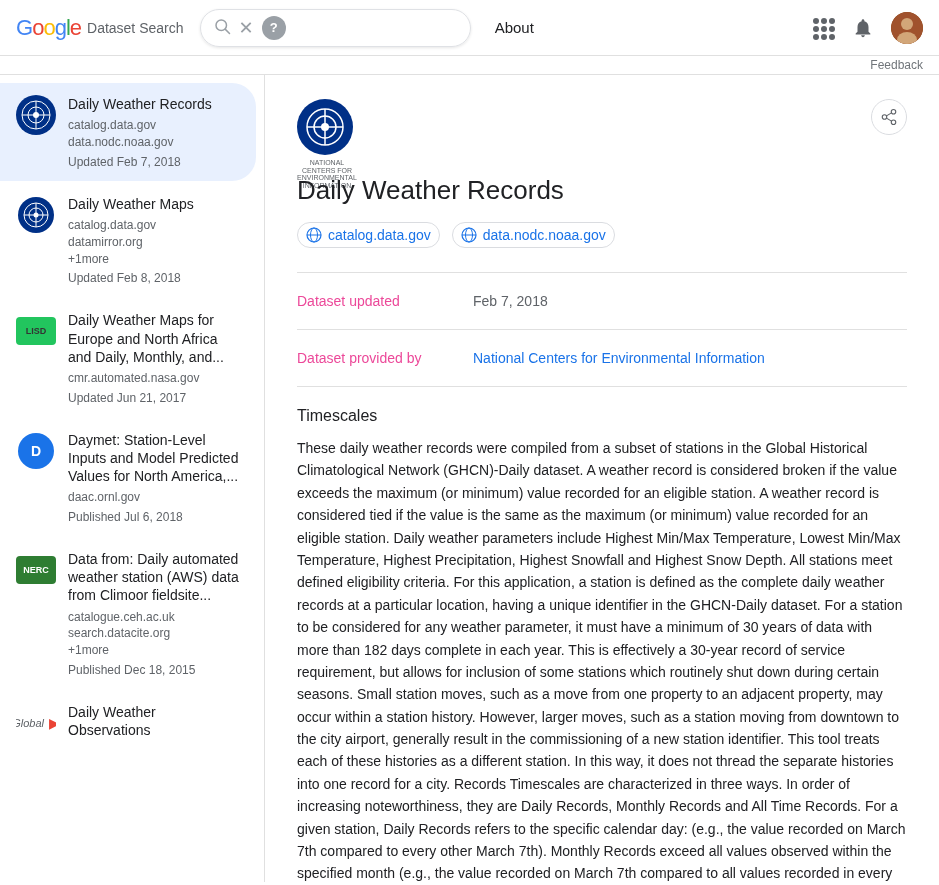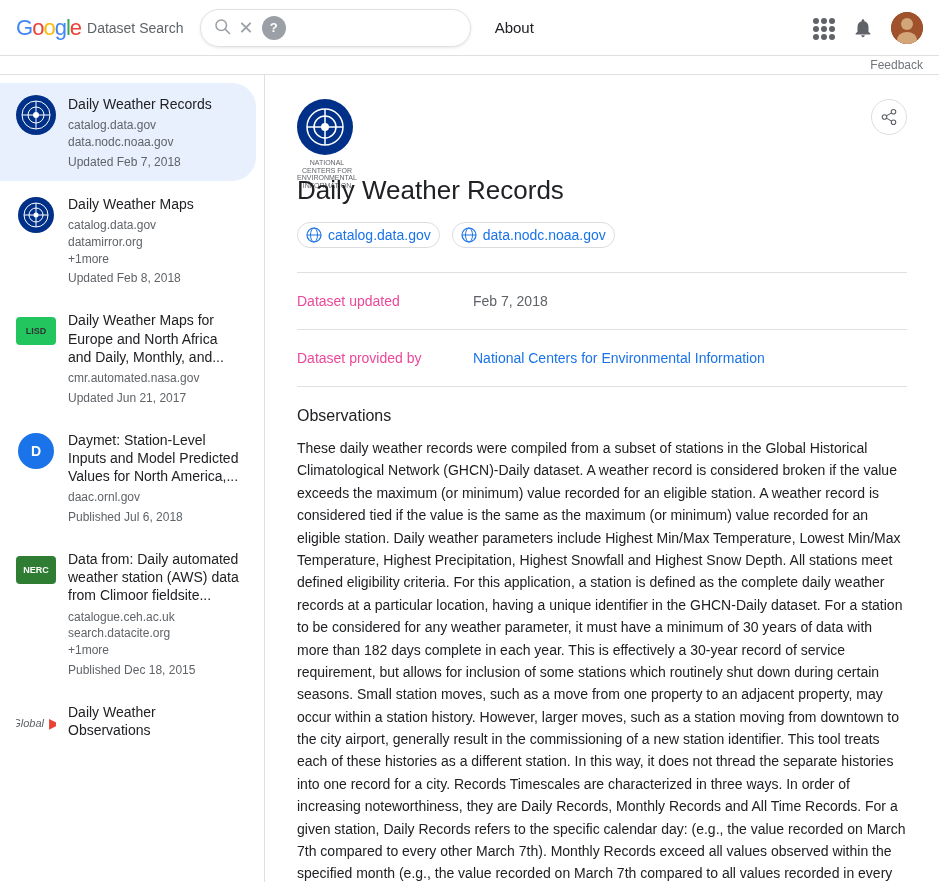--- a/index.html
+++ b/index.html
@@ -574,18 +574,18 @@
 
     <hr class="detail-divider">
 
     <div class="detail-meta-row">
       <span class="detail-meta-label">Dataset provided by</span>
       <a class="detail-provider-link">National Centers for Environmental Information</a>
     </div>
 
     <hr class="detail-divider">
 
-    <div class="detail-section-title">Observations</div>
+    <div class="detail-section-title">Timescales</div>
     <div class="detail-description">These daily weather records were compiled from a subset of stations in the Global Historical Climatological Network (GHCN)-Daily dataset. A weather record is considered broken if the value exceeds the maximum (or minimum) value recorded for an eligible station. A weather record is considered tied if the value is the same as the maximum (or minimum) value recorded for an eligible station. Daily weather parameters include Highest Min/Max Temperature, Lowest Min/Max Temperature, Highest Precipitation, Highest Snowfall and Highest Snow Depth. All stations meet defined eligibility criteria. For this application, a station is defined as the complete daily weather records at a particular location, having a unique identifier in the GHCN-Daily dataset. For a station to be considered for any weather parameter, it must have a minimum of 30 years of data with more than 182 days complete in each year. This is effectively a 30-year record of service requirement, but allows for inclusion of some stations which routinely shut down during certain seasons. Small station moves, such as a move from one property to an adjacent property, may occur within a station history. However, larger moves, such as a station moving from downtown to the city airport, generally result in the commissioning of a new station identifier. This tool treats each of these histories as a different station. In this way, it does not thread the separate histories into one record for a city. Records Timescales are characterized in three ways. In order of increasing noteworthiness, they are Daily Records, Monthly Records and All Time Records. For a given station, Daily Records refers to the specific calendar day: (e.g., the value recorded on March 7th compared to every other March 7th). Monthly Records exceed all values observed within the specified month (e.g., the value recorded on March 7th compared to all values recorded in every March). All-Time Records exceed the record of all observations, for any date, in a station's period of record. The Date Range and Location features are used to define the time and location ranges which are of interest to the user. For example, selecting a date range of March 1, 2012 through March 15, 2012 will return a list of records broken or tied on those 15 days. The Location Category and Country menus allow the user to define the geographic extent of the records of interest. For example, selecting Oklahoma will narrow the returned list of records to those that occurred in the state of Oklahoma, USA. The number of records broken for several recent periods is summarized in the table and updated daily. Due to late-arriving data, the number of recent records is likely underrepresented in all categories, but the ratio of records (warm to cold, for example) should be a fairly strong estimate of a final outcome. There are many more precipitation stations than temperature stations, so the raw number of precipitation records will likely exceed the number of temperature records in most climatic situations.</div>
 
   </div>
 
 </div>
 
 </body></html>

